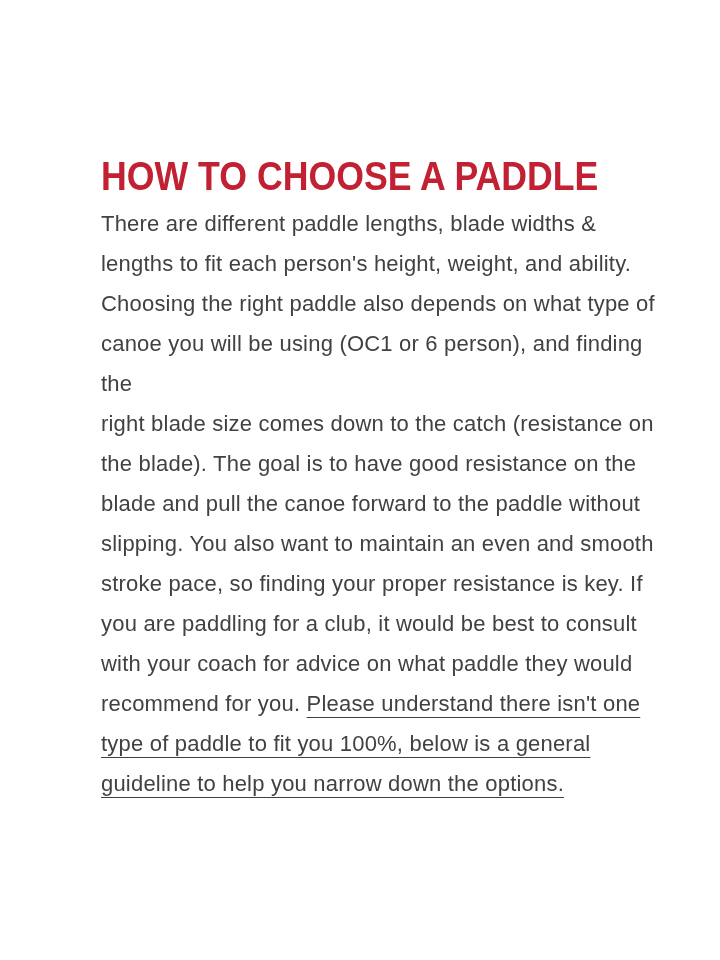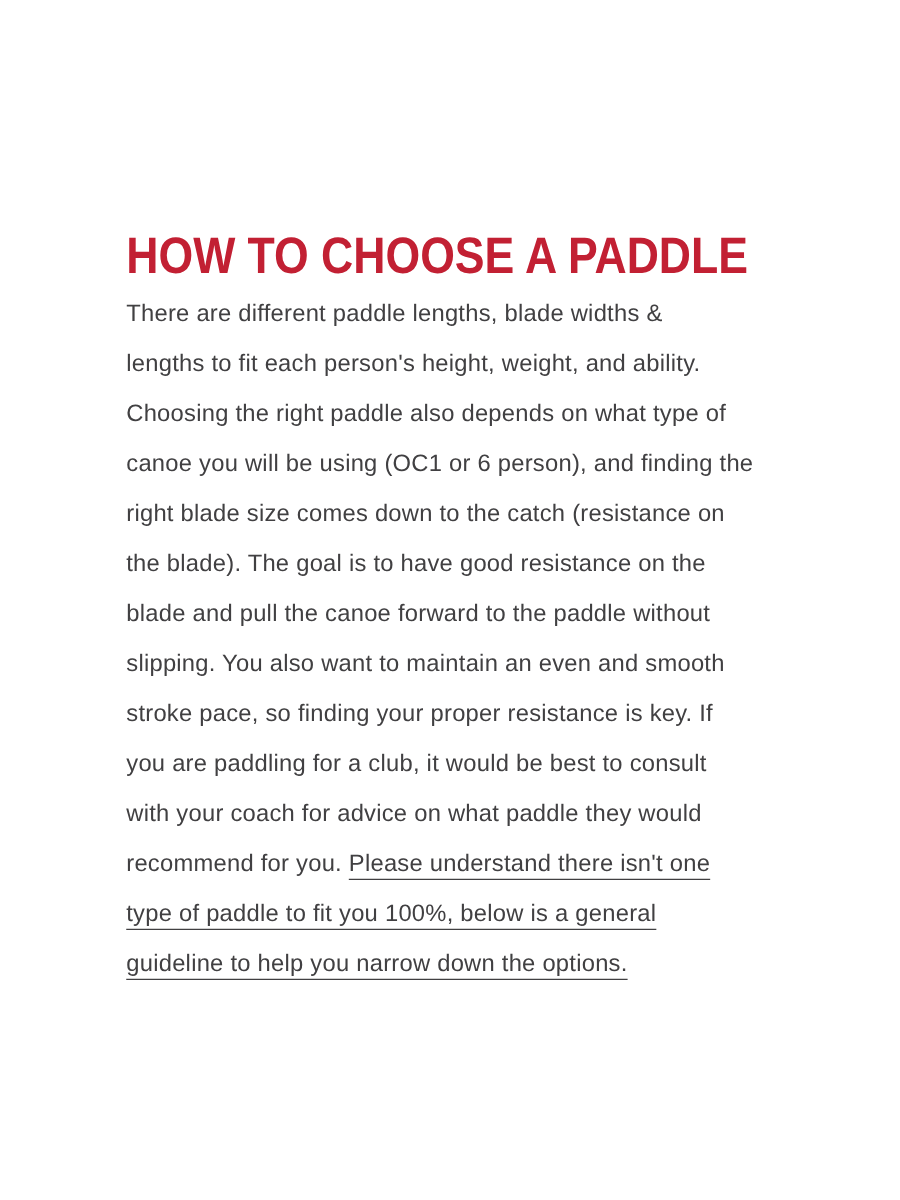--- a/index.html
+++ b/index.html
@@ -9,38 +9,38 @@
   body {
     width: 720px;
     height: 960px;
     background: #ffffff;
     position: relative;
     overflow: hidden;
   }
   .page {
     position: absolute;
     left: 101px;
-    top: 184px;
+    top: 156px;
     width: 560px;
   }
   .title {
     font-family: "Liberation Sans", sans-serif;
     font-weight: 700;
     font-size: 41px;
     line-height: 41px;
     letter-spacing: 0px;
     color: var(--accent, #c22033);
     margin: 0 0 7px 0;
     white-space: nowrap;
     transform: scaleX(0.87);
     transform-origin: left center;
   }
   .body-text {
     font-family: "Liberation Sans", sans-serif;
-    font-size: 19px;
+    font-size: 22px;
     line-height: 40px;
     letter-spacing: 0.2px;
     color: var(--text, #414042);
     margin: 0;
     white-space: pre-line;
   }
   .underlined {
     text-decoration: underline;
     text-decoration-thickness: 1px;
     text-underline-offset: 6px;

